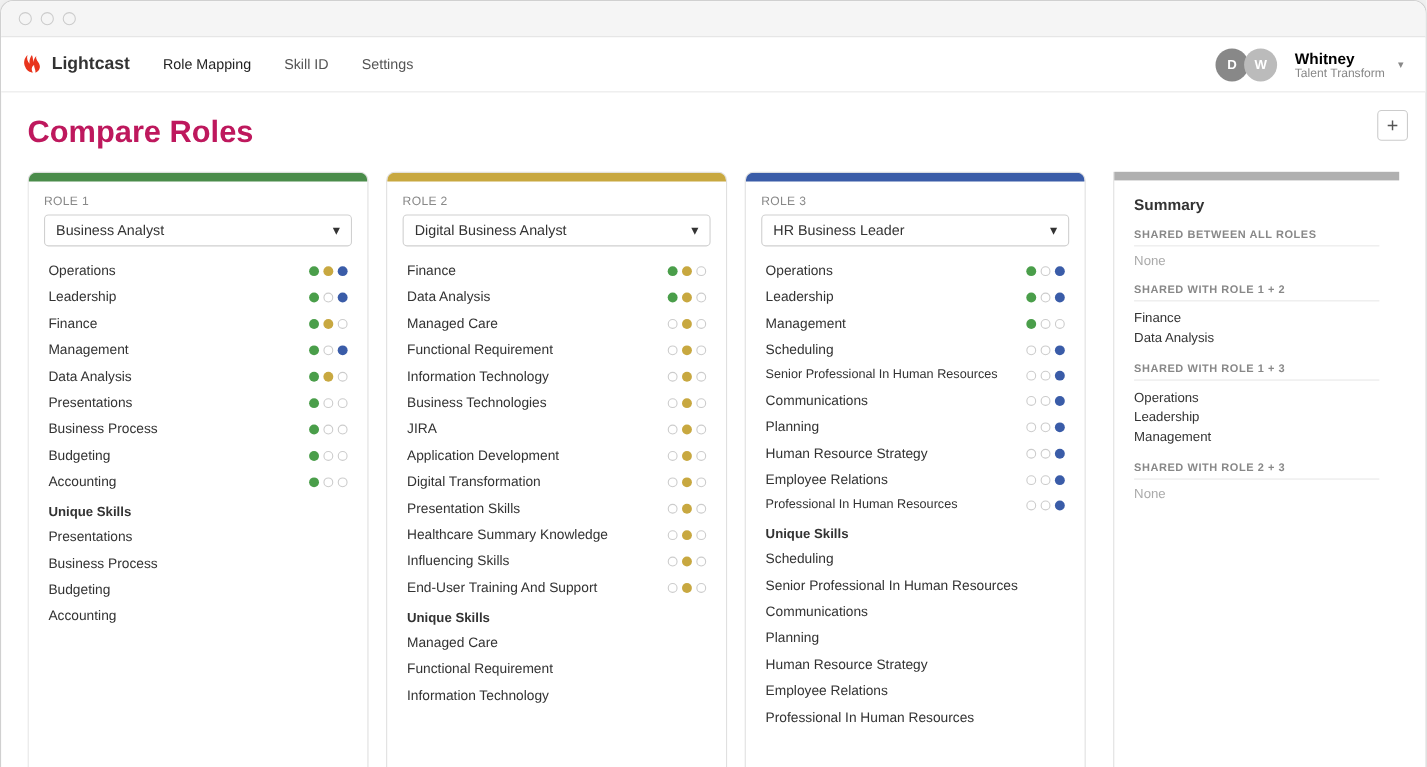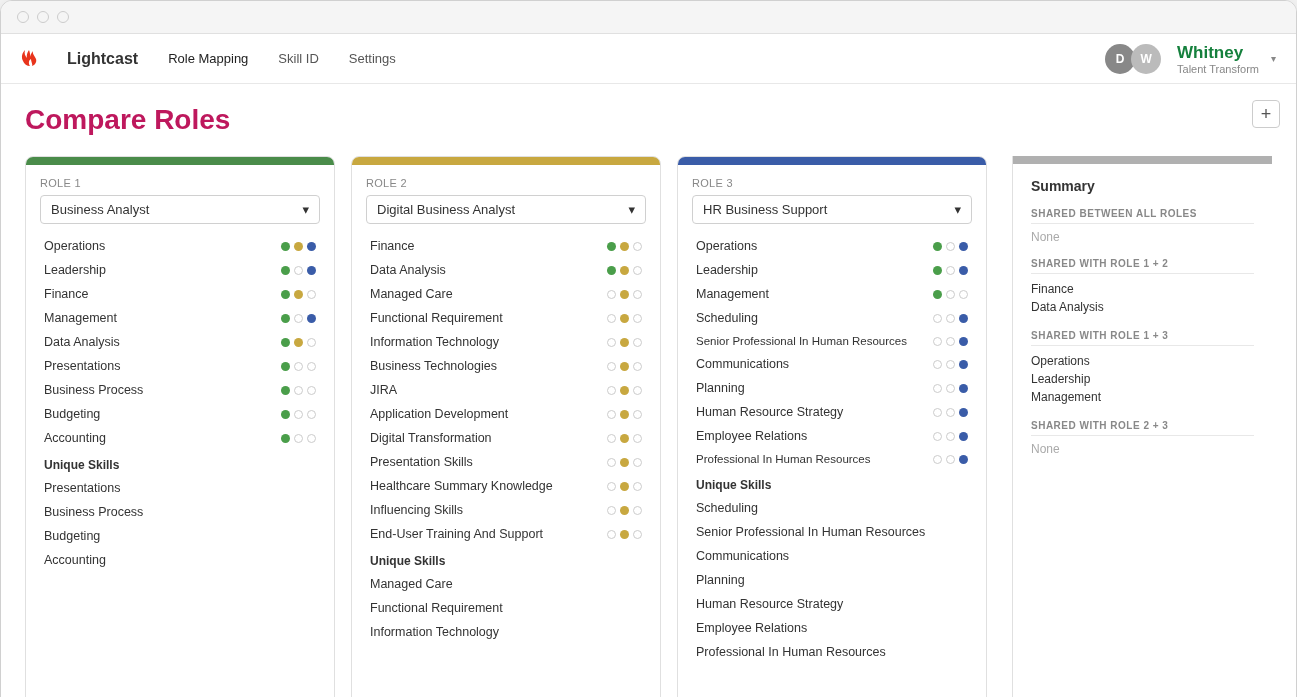--- a/index.html
+++ b/index.html
@@ -36,21 +36,21 @@
       border-bottom: 1px solid #e8e8e8;
       display: flex;
       align-items: center;
       padding: 0 20px;
       height: 50px;
     }
 
     .logo {
       display: flex;
       align-items: center;
-      gap: 24px;
+      gap: 4px;
       margin-right: 30px;
       justify-content: center;
     }
 
     .logo-text {
       font-size: 16px;
       font-weight: 600;
       color: #333;
     }
 
@@ -96,21 +96,21 @@
       margin-left: -4px;
     }
 
     .avatar-d { background: #888; }
     .avatar-w { background: #bbb; }
 
     .user-info {
       margin-left: 8px;
     }
 
-    .user-name { font-size: 17px; font-weight: 600; color: #15803d; }
+    .user-name { font-size: 14px; font-weight: 600; color: #000000; }
     .user-sub { font-size: 11px; color: #888; }
 
     .chevron { font-size: 10px; color: #888; margin-left: 4px; }
 
     h1.page-title {
       font-size: 28px;
       font-weight: 700;
       color: #be185d;
       margin-bottom: 20px;
     }
@@ -527,21 +527,21 @@
                 </div>
             </div>
           </div>
         </div>
 
         <div class="role-card">
           <div class="role-header blue"></div>
           <div class="role-body">
             <div class="role-label">Role 3</div>
             <div class="role-select">
-              <span>HR Business Support</span>
+              <span>HR Business Leader</span>
               <span>▾</span>
             </div>
             <div class="skill-list">
               <div class="skill-item">
                 <span class="skill-name">Operations</span>
                 <div class="dots">
                     <div class="dot dot-green"></div>
                     <div class="dot dot-empty"></div>
                     <div class="dot dot-blue"></div>
                   </div>

